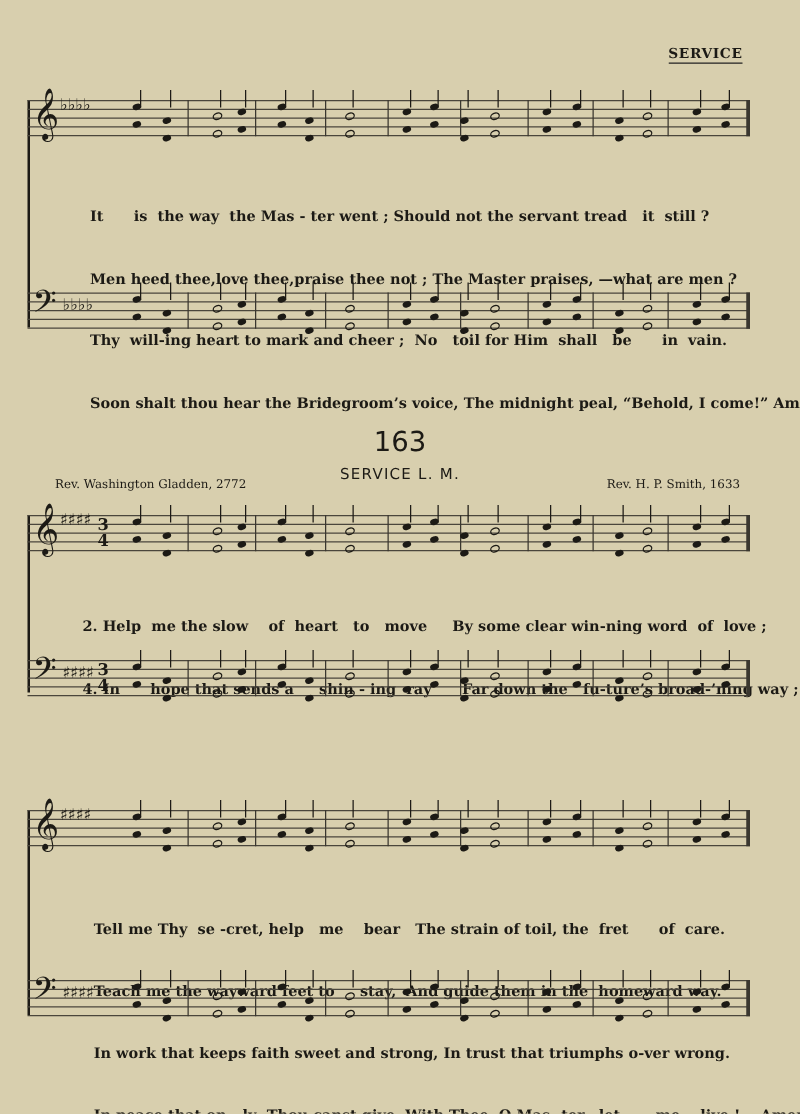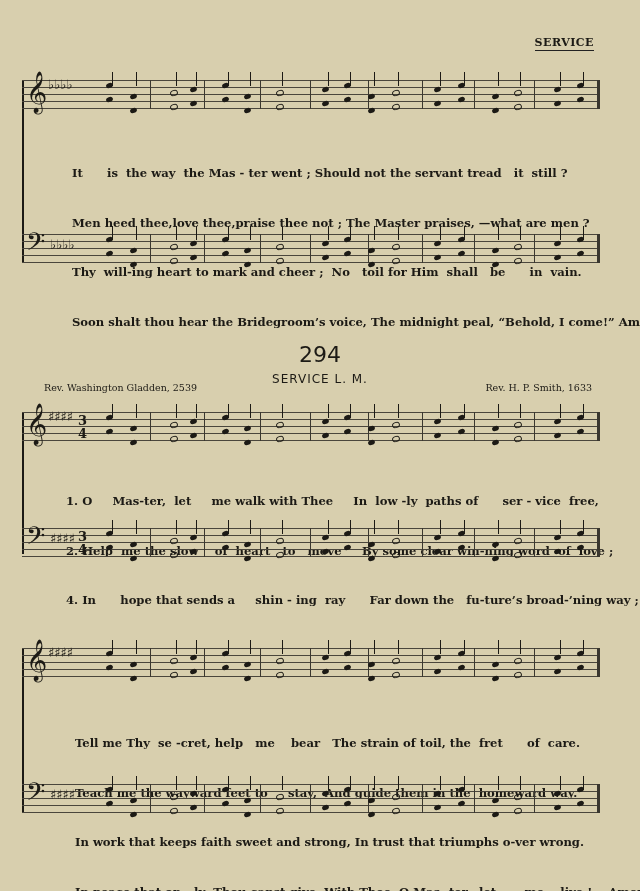--- a/index.html
+++ b/index.html
@@ -173,23 +173,23 @@
       <div class="note" style="left: 532px; top: 20.5px;"></div>
       <div class="stem" style="left: 538px; top: -8px; height: 14px;"></div>
       <div class="note" style="left: 555px; top: 3px;"></div>
       <div class="note" style="left: 555px; top: 17px;"></div>
       <div class="stem" style="left: 561px; top: -8px; height: 14px;"></div>
     </div>
   <div class="clef" style="left:4px;top:150px;font-size:30px;">𝄢</div>
   <div class="keysig" style="left:28px;top:158px;">♭♭♭♭</div>
 </div>
 
-<div class="abs hymn-number">294</div>
+<div class="abs hymn-number">163</div>
 <div class="abs tune-name">SERVICE  L. M.</div>
-<div class="abs credit credit-left">Rev. Washington Gladden, 2539</div>
+<div class="abs credit credit-left">Rev. Washington Gladden, 2772</div>
 <div class="abs credit credit-right">Rev. H. P. Smith, 1633</div>
 
 <div class="system" style="top:412px;height:150px;">
   <div class="bracket" style="top:0;height:142px;"></div>
   <div class="staff" style="top:0;">
       <div class="line" style="top: 0px;"></div>
       <div class="line" style="top: 7px;"></div>
       <div class="line" style="top: 14px;"></div>
       <div class="line" style="top: 21px;"></div>
       <div class="line" style="top: 28px;"></div>
@@ -255,21 +255,20 @@
       <div class="stem" style="left: 561px; top: -8px; height: 14px;"></div>
     </div>
   <div class="clef" style="left:4px;top:-6px;font-size:36px;">𝄞</div>
   <div class="keysig" style="left:26px;top:-2px;">♯♯♯♯</div>
   <div class="timesig" style="left:56px;top:2px;">
     <div>3</div>
     <div>4</div>
   </div>
 
   <div class="lyrics" style="left:44px;top:48px;">
-    <div>1. O     Mas-ter,  let     me walk with Thee     In  low -ly  paths of      ser - vice  free,</div>
     <div>2. Help  me the slow    of  heart   to   move     By some clear win-ning word  of  love ;</div>
     <div>4. In      hope that sends a     shin - ing  ray      Far down the   fu-ture’s broad-’ning way ;</div>
   </div>
 
   <div class="staff" style="top:116px;">
       <div class="line" style="top: 0px;"></div>
       <div class="line" style="top: 7px;"></div>
       <div class="line" style="top: 14px;"></div>
       <div class="line" style="top: 21px;"></div>
       <div class="line" style="top: 28px;"></div>

